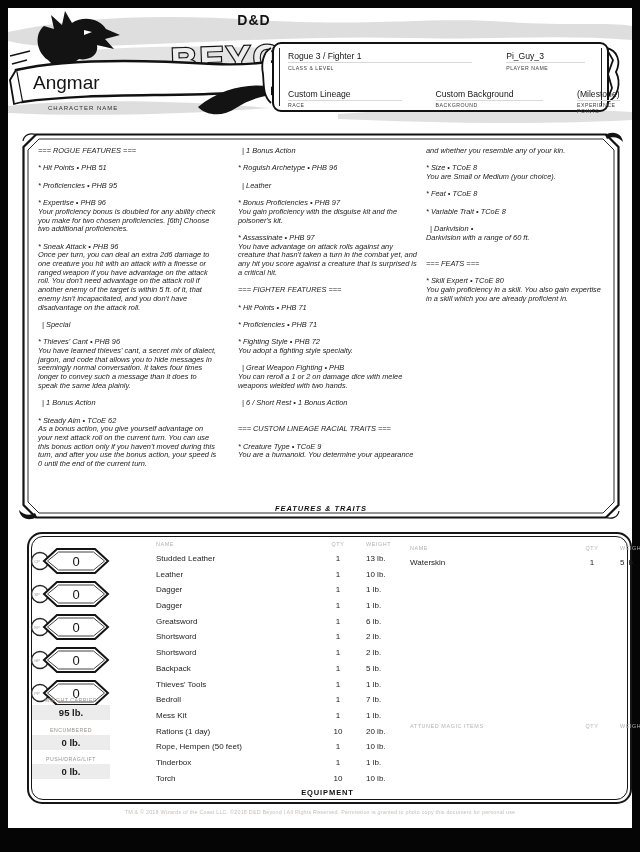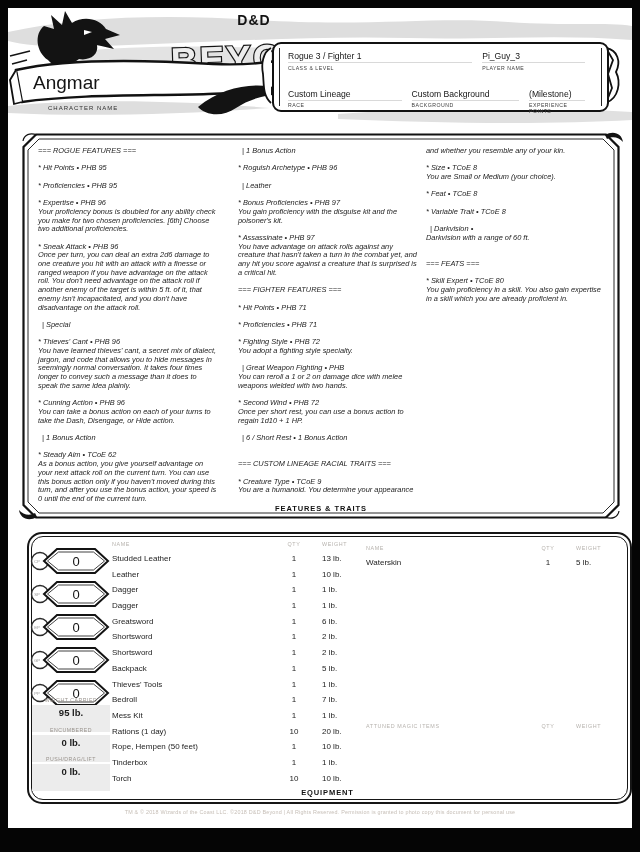--- a/index.html
+++ b/index.html
@@ -7,56 +7,56 @@
          font-family:"Liberation Sans","DejaVu Sans",sans-serif;}
   .sheet{position:absolute;left:8px;top:8px;width:624px;height:820px;background:#fff;}
 
   
   .hdr-svg{position:absolute;left:0;top:0;}
   .info-box{position:absolute;left:264px;top:34px;width:333px;height:66px;background:#fff;
             border:2px solid #111;border-radius:9px;}
   .scroll-line{position:absolute;top:4px;bottom:4px;width:0;border-left:1.3px solid #222;}
   .scroll-line.l{left:5px;} .scroll-line.r{right:5px;}
   .info-grid{position:absolute;left:14px;right:12px;top:5px;bottom:4px;}
-  .irow{display:flex;}
+  .irow{display:flex;gap:24px;}
   .icell{padding-right:10px;}
   .icell .val{font-size:8.6px;color:#161616;padding:2px 0 1px;border-bottom:1px solid #d9d9d9;white-space:nowrap;}
   .icell .lbl{font-size:5.2px;color:#3d3d3d;letter-spacing:.5px;padding-top:1.5px;}
   .r1c1{flex:0 0 60%;} .r1c2{flex:1;}
   .r2{margin-top:16px;}
   .r2c1{flex:0 0 37%;} .r2c2{flex:0 0 35%;} .r2c3{flex:1;}
 
   
   .feat-border{position:absolute;left:10px;top:121px;}
   .feat-col{position:absolute;top:139px;font-size:7.4px;line-height:8.7px;color:#1c1c1c;}
   .feat-col p{margin:0 0 8.7px;white-space:pre-wrap;font-style:italic;}
   .feat-col p.spacer{margin:0;height:8.7px;}
   .fc1{left:30px;width:186px;} .fc2{left:230px;width:190px;} .fc3{left:418px;width:182px;}
   .section-label{position:absolute;text-align:center;font-weight:bold;font-size:7.5px;
                  letter-spacing:.9px;color:#111;}
-  .feat-label{left:14px;width:598px;top:496px;}
+  .feat-label{left:14px;width:598px;top:496px;font-style:italic;}
 
   
   .equip-box{position:absolute;left:19px;top:524px;width:601px;height:268px;
              border:2px solid #161616;border-radius:15px;}
   .equip-box::before{content:"";position:absolute;inset:2px;border:1px solid #161616;border-radius:12px;}
   .equip-label{left:19px;width:601px;top:780px;}
 
   .coins{position:absolute;left:22px;top:540px;}
   .coin{display:block;margin-bottom:3px;}
 
   .wt-block{position:absolute;left:24px;width:78px;text-align:center;}
   .wt-lbl{font-size:5.2px;color:#98928c;letter-spacing:.5px;margin-bottom:2px;}
-  .wt-val{background:#ececec;border-radius:0;height:27px;line-height:15px;
+  .wt-val{background:#ececec;border-radius:0;height:15px;line-height:15px;
           font-size:9.5px;font-weight:bold;color:#1c1c1c;}
 
   .etable{position:absolute;font-size:8px;color:#1d1d1d;}
   .etable.left{left:104px;top:530px;width:256px;}
   .etable.right{left:358px;top:534px;width:256px;}
-  .erow{display:flex;height:15.7px;line-height:15.7px;white-space:nowrap;}
+  .erow{display:flex;height:15.7px;line-height:15.7px;white-space:nowrap;margin-left:44px;}
   .erow .c-name{flex:0 0 160px;overflow:hidden;}
   .erow .c-qty{flex:0 0 44px;text-align:center;}
   .erow .c-wt{flex:1;padding-left:6px;}
   .ehead{height:13px;line-height:13px;font-size:5.4px;letter-spacing:.6px;color:#b7b3ae;}
   .attuned{position:absolute;left:358px;top:712px;width:256px;}
 
   .copyright{position:absolute;left:0;top:801px;width:624px;text-align:center;
              font-size:5.4px;color:#c6beb6;letter-spacing:.2px;}
 </style>
 </head>
@@ -126,44 +126,41 @@
       <polygon points="14,1.5 584,1.5 596.5,14 596.5,372 584,384.5 14,384.5 1.5,372 1.5,14" fill="none" stroke="#131313" stroke-width="2.2"></polygon>
       <polygon points="17,6 581,6 592,17 592,369 581,380 17,380 6,369 6,17" fill="none" stroke="#131313" stroke-width="0.9"></polygon>
       <path d="M583,2 C592,-3 600,1 601,9 C597,4 590,3 585,6 Z" fill="#131313"></path>
       <path d="M15,384 C6,389 -2,385 -3,377 C1,382 8,383 13,380 Z" fill="#131313"></path>
       <path d="M15,2 C8,-1 2,2 1,8" fill="none" stroke="#131313" stroke-width="1.2"></path>
       <path d="M583,384 C590,387 596,384 597,378" fill="none" stroke="#131313" stroke-width="1.2"></path>
     </svg>
 
     <div class="feat-col fc1">
         <p>=== ROGUE FEATURES ===</p>
-        <p>* Hit Points • PHB 95</p>
+        <p>* Hit Points • PHB 51</p>
         <p>* Proficiencies • PHB 95</p>
         <p>* Expertise • PHB 96
 Your proficiency bonus is doubled for any ability check
 you make for two chosen proficiencies. [6th] Choose
 two additional proficiencies.</p>
         <p>* Sneak Attack • PHB 96
 Once per turn, you can deal an extra 2d6 damage to
 one creature you hit with an attack with a finesse or
 ranged weapon if you have advantage on the attack
 roll. You don't need advantage on the attack roll if
 another enemy of the target is within 5 ft. of it, that
 enemy isn't incapacitated, and you don't have
 disadvantage on the attack roll.</p>
         <p>  | Special</p>
         <p>* Thieves' Cant • PHB 96
 You have learned thieves' cant, a secret mix of dialect,
 jargon, and code that allows you to hide messages in
 seemingly normal conversation. It takes four times
 longer to convey such a message than it does to
 speak the same idea plainly.</p>
-        <p>* Cunning Action • PHB 96
-You can take a bonus action on each of your turns to
-take the Dash, Disengage, or Hide action.</p>
         <p>  | 1 Bonus Action</p>
         <p>* Steady Aim • TCoE 62
 As a bonus action, you give yourself advantage on
 your next attack roll on the current turn. You can use
 this bonus action only if you haven't moved during this
 turn, and after you use the bonus action, your speed is
 0 until the end of the current turn.</p>
       </div>
     <div class="feat-col fc2">
         <p>  | 1 Bonus Action</p>
@@ -178,23 +175,20 @@
 any hit you score against a creature that is surprised is
 a critical hit.</p>
         <p>=== FIGHTER FEATURES ===</p>
         <p>* Hit Points • PHB 71</p>
         <p>* Proficiencies • PHB 71</p>
         <p>* Fighting Style • PHB 72
 You adopt a fighting style specialty.</p>
         <p>  | Great Weapon Fighting • PHB
 You can reroll a 1 or 2 on damage dice with melee
 weapons wielded with two hands.</p>
-        <p>* Second Wind • PHB 72
-Once per short rest, you can use a bonus action to
-regain 1d10 + 1 HP.</p>
         <p>  | 6 / Short Rest • 1 Bonus Action</p>
         <p class="spacer"></p>
         <p>=== CUSTOM LINEAGE RACIAL TRAITS ===</p>
         <p>* Creature Type • TCoE 9
 You are a humanoid. You determine your appearance</p>
       </div>
     <div class="feat-col fc3">
         <p>and whether you resemble any of your kin.</p>
         <p>* Size • TCoE 8
 You are Small or Medium (your choice).</p>

